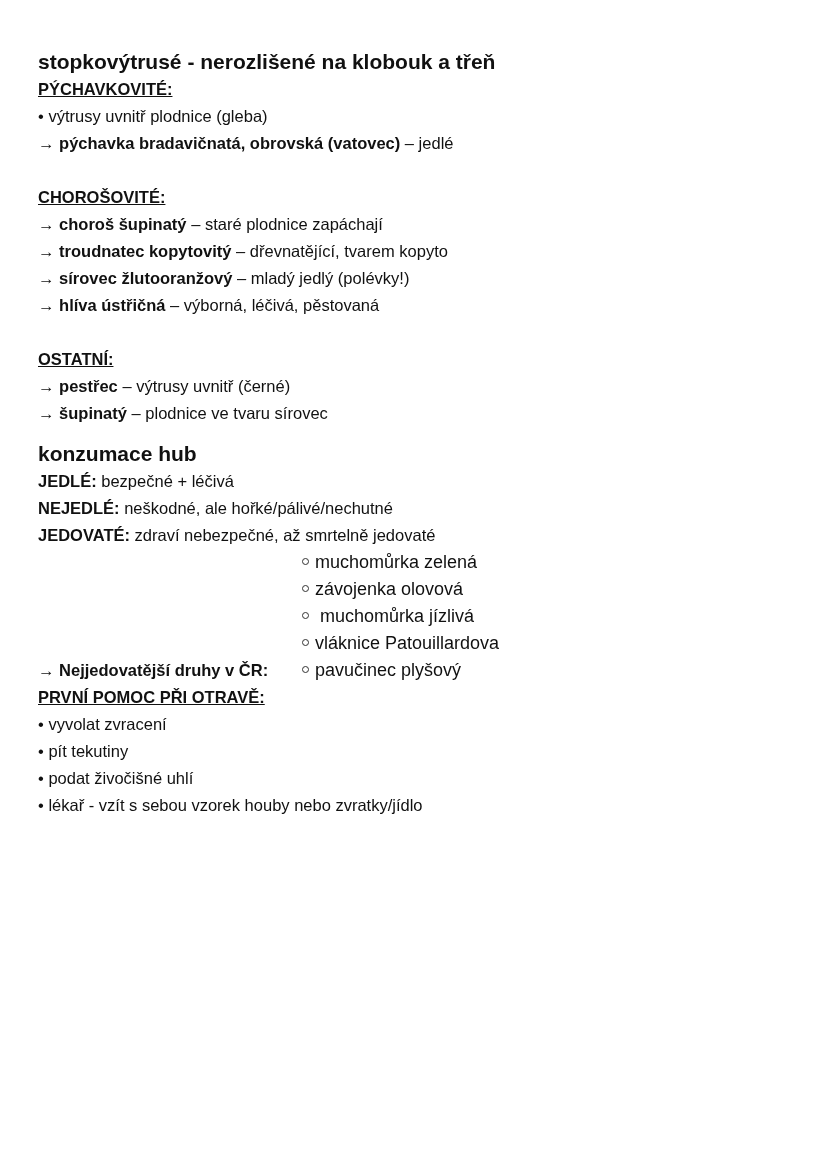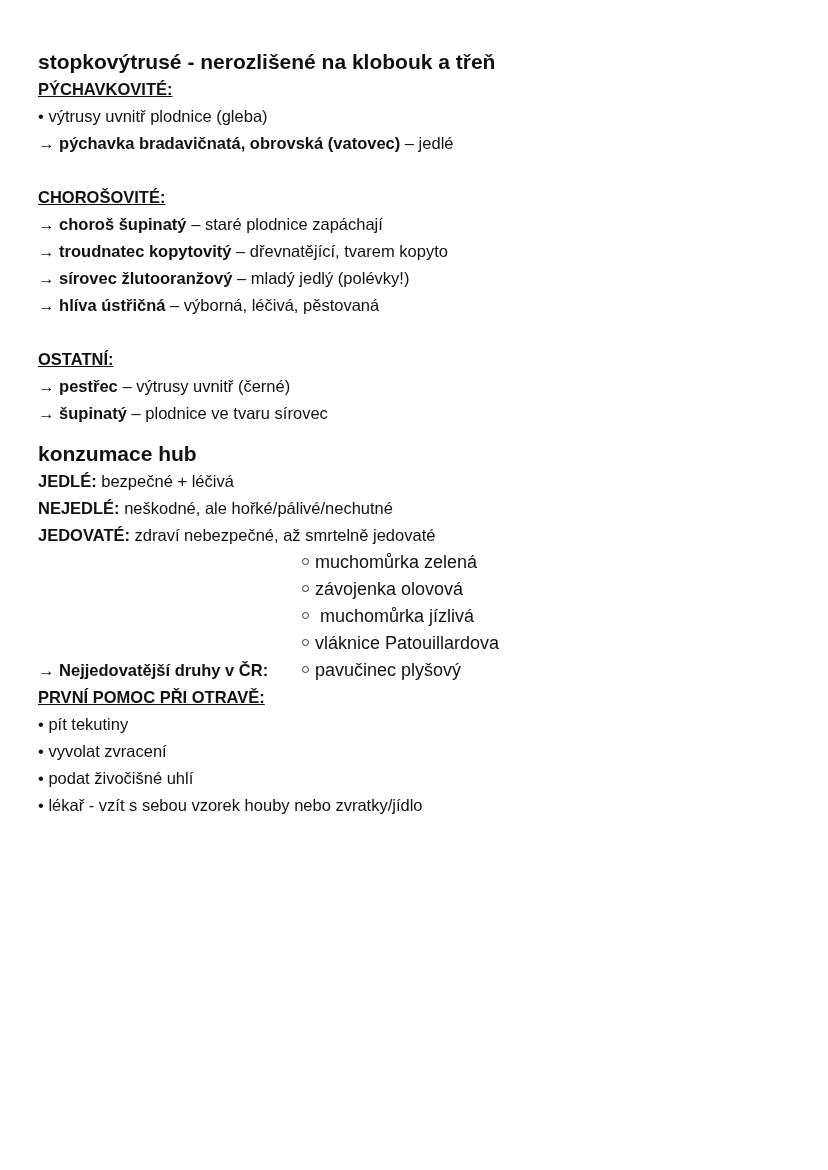--- a/index.html
+++ b/index.html
@@ -121,18 +121,18 @@
     <ul class="poison-list">
       <li><span class="circ"></span><span>muchomůrka zelená</span></li>
       <li><span class="circ"></span><span>závojenka olovová</span></li>
       <li><span class="circ"></span><span style="white-space:pre"> muchomůrka jízlivá</span></li>
       <li><span class="circ"></span><span>vláknice Patouillardova</span></li>
       <li><span class="circ"></span><span>pavučinec plyšový</span></li>
     </ul>
   </div>
 
   <div class="heading">PRVNÍ POMOC PŘI OTRAVĚ:</div>
+  <div class="line"><span>•</span> <span>vyvolat zvracení</span></div>
   <div class="line"><span>•</span> <span>pít tekutiny</span></div>
-  <div class="line"><span>•</span> <span>vyvolat zvracení</span></div>
   <div class="line"><span>•</span> <span>podat živočišné uhlí</span></div>
   <div class="line"><span>•</span> <span>lékař - vzít s sebou vzorek houby nebo zvratky/jídlo</span></div>
 
 </div>
 
 </body></html>

